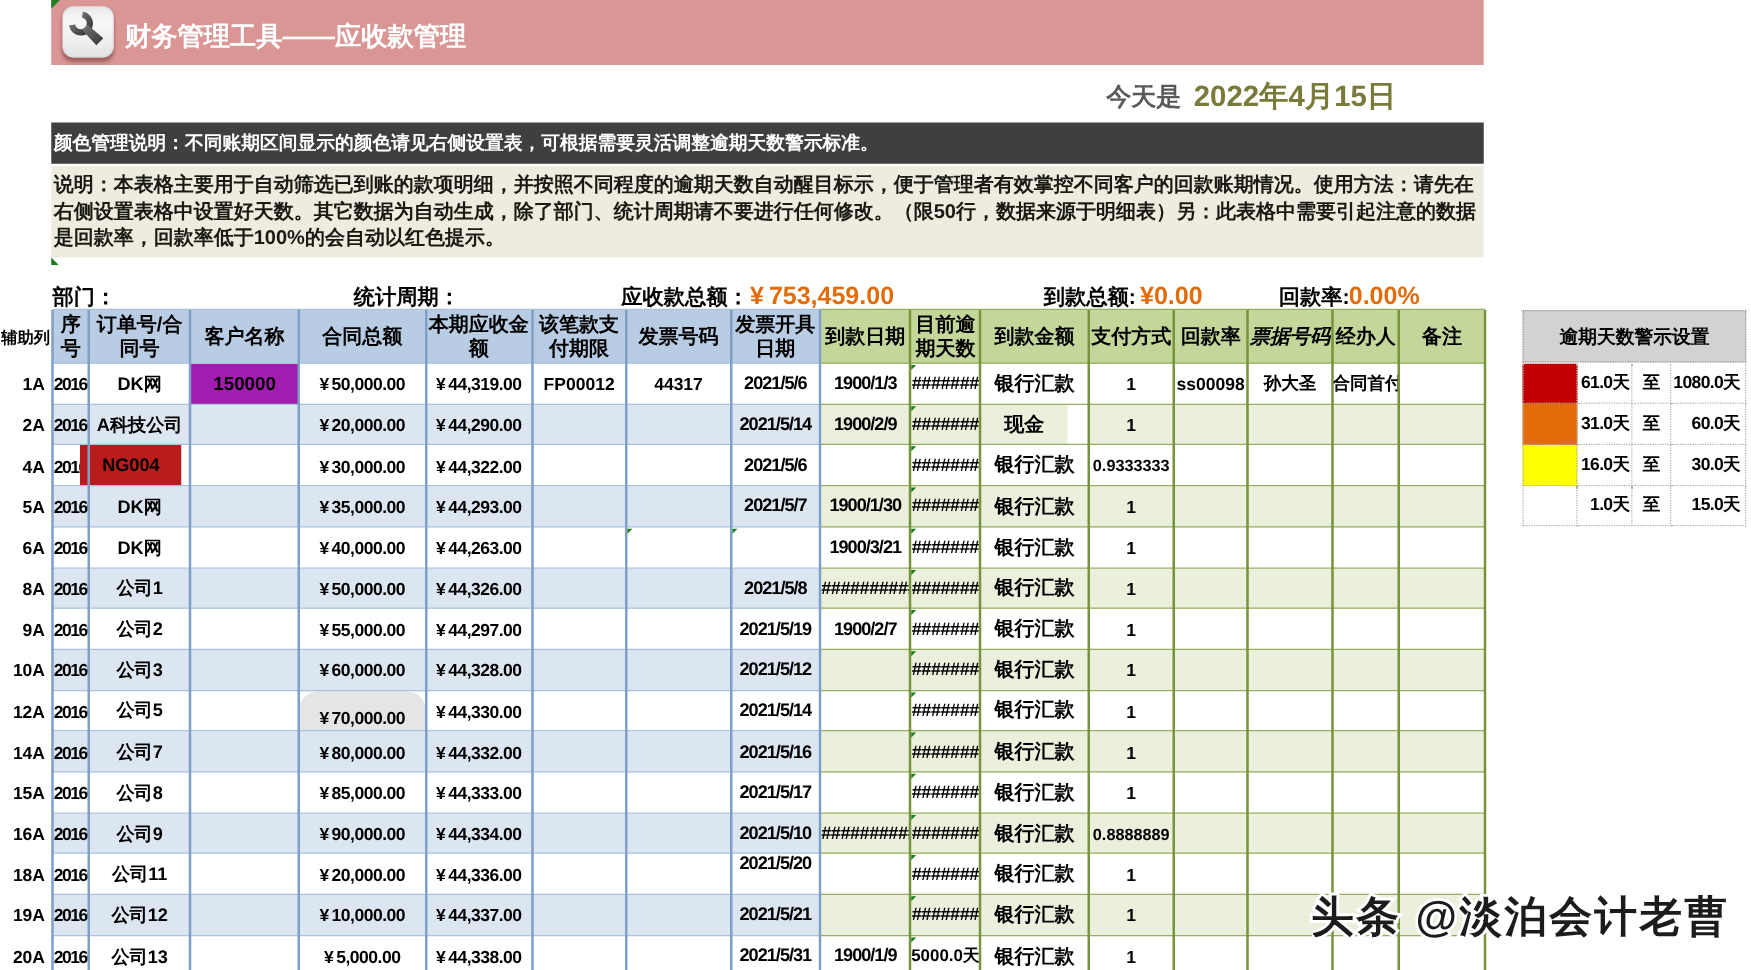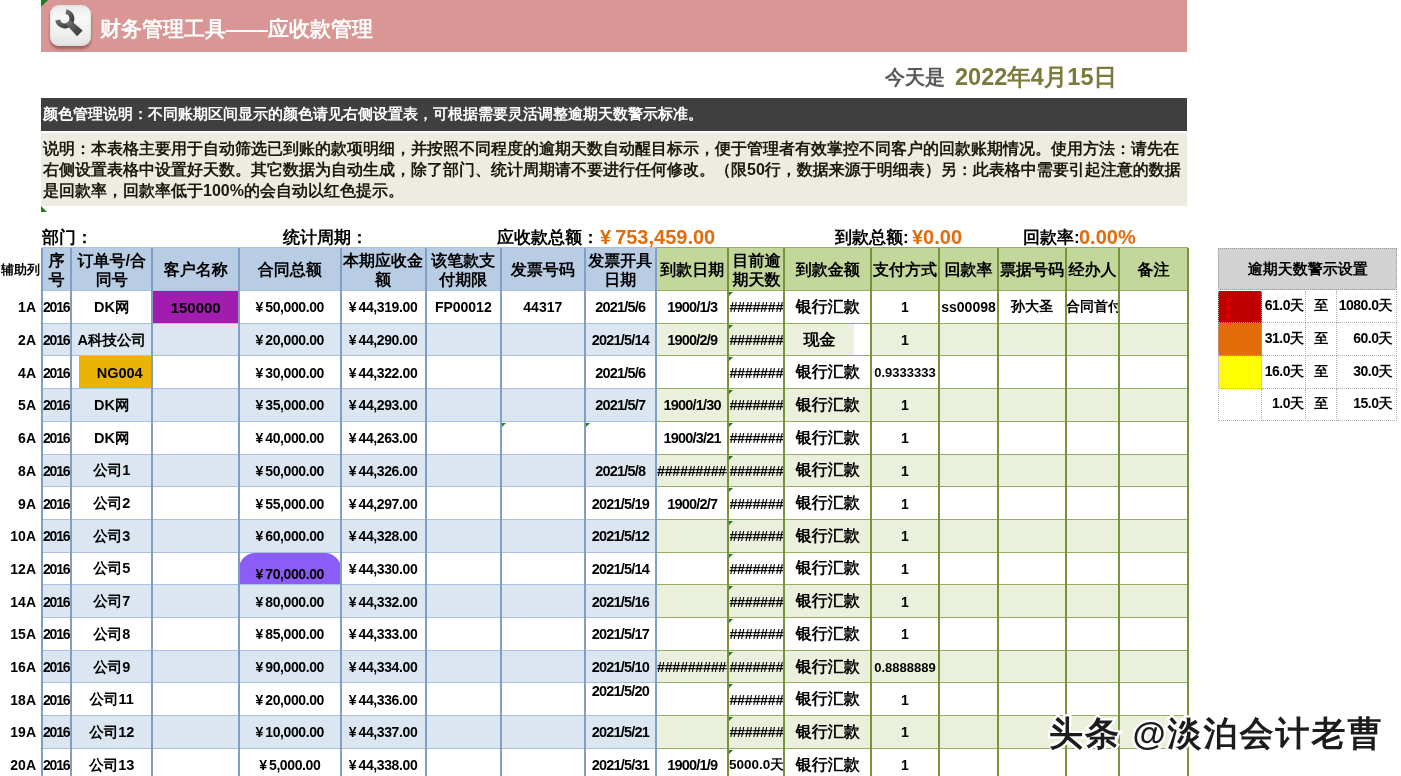--- a/index.html
+++ b/index.html
@@ -72,21 +72,21 @@
     <div class="cell" style="left:584.6px;top:323.7px;width:71.4px;height:32.7px;background:#dce6f1;font-size:14.5px;letter-spacing:-0.8px;">2021/5/14</div>
     <div class="cell" style="left:656.0px;top:323.7px;width:72.4px;height:32.7px;background:#eaf0dc;font-size:14.5px;letter-spacing:-0.8px;">1900/2/9</div>
     <div class="cell" style="left:728.4px;top:323.7px;width:56.0px;height:32.7px;background:#eaf0dc;font-size:14.5px;justify-content:flex-start;letter-spacing:-0.4px;padding-left:1px;">#######</div>
     <div class="cell" style="left:784.4px;top:323.7px;width:70px;height:32.7px;background:#eaf0dc;font-size:16px;">现金</div>
     <div class="cell" style="left:871.0px;top:323.7px;width:68.0px;height:32.7px;background:#eaf0dc;font-size:14px;">1</div>
     <div class="cell" style="left:939.0px;top:323.7px;width:59.0px;height:32.7px;background:#eaf0dc;font-size:14px;"></div>
     <div class="cell" style="left:998.0px;top:323.7px;width:68.0px;height:32.7px;background:#eaf0dc;font-size:14px;"></div>
     <div class="cell" style="left:1066.0px;top:323.7px;width:53.0px;height:32.7px;background:#eaf0dc;font-size:14px;justify-content:flex-start;"></div>
     <div class="cell" style="left:1119.0px;top:323.7px;width:69.0px;height:32.7px;background:#eaf0dc;font-size:14px;"></div>
     <div class="cell" style="left:42.0px;top:356.4px;width:29.0px;height:32.7px;background:#fff;font-size:14px;justify-content:flex-start;letter-spacing:-1.2px;padding-left:1px;">20160</div>
-    <div class="cell" style="left:79px;top:356.4px;width:81.4px;height:32.7px;background:#eab308;font-size:14.5px;">NG004</div>
+    <div class="cell" style="left:64px;top:356.4px;width:81.4px;height:32.7px;background:#b91c1c;font-size:14.5px;">NG004</div>
     <div class="cell" style="left:152.4px;top:356.4px;width:86.6px;height:32.7px;background:#fff;font-size:14px;"></div>
     <div class="cell" style="left:239.0px;top:356.4px;width:101.5px;height:32.7px;background:#fff;font-size:14px;letter-spacing:-0.4px;">¥ 30,000.00</div>
     <div class="cell" style="left:340.5px;top:356.4px;width:85.1px;height:32.7px;background:#fff;font-size:14px;letter-spacing:-0.4px;">¥ 44,322.00</div>
     <div class="cell" style="left:425.6px;top:356.4px;width:75.4px;height:32.7px;background:#fff;font-size:14px;"></div>
     <div class="cell" style="left:501.0px;top:356.4px;width:83.6px;height:32.7px;background:#fff;font-size:14px;"></div>
     <div class="cell" style="left:584.6px;top:356.4px;width:71.4px;height:32.7px;background:#fff;font-size:14.5px;letter-spacing:-0.8px;">2021/5/6</div>
     <div class="cell" style="left:656.0px;top:356.4px;width:72.4px;height:32.7px;background:#fff;font-size:14px;"></div>
     <div class="cell" style="left:728.4px;top:356.4px;width:56.0px;height:32.7px;background:#fff;font-size:14.5px;justify-content:flex-start;letter-spacing:-0.4px;padding-left:1px;">#######</div>
     <div class="cell" style="left:784.4px;top:356.4px;width:86.6px;height:32.7px;background:#fff;font-size:16px;">银行汇款</div>
     <div class="cell" style="left:871.0px;top:356.4px;width:68.0px;height:32.7px;background:#fff;font-size:13px;text-align:center;">0.9333333</div>
@@ -170,21 +170,21 @@
     <div class="cell" style="left:728.4px;top:519.9px;width:56.0px;height:32.7px;background:#eaf0dc;font-size:14.5px;justify-content:flex-start;letter-spacing:-0.4px;padding-left:1px;">#######</div>
     <div class="cell" style="left:784.4px;top:519.9px;width:86.6px;height:32.7px;background:#eaf0dc;font-size:16px;">银行汇款</div>
     <div class="cell" style="left:871.0px;top:519.9px;width:68.0px;height:32.7px;background:#eaf0dc;font-size:14px;">1</div>
     <div class="cell" style="left:939.0px;top:519.9px;width:59.0px;height:32.7px;background:#eaf0dc;font-size:14px;"></div>
     <div class="cell" style="left:998.0px;top:519.9px;width:68.0px;height:32.7px;background:#eaf0dc;font-size:14px;"></div>
     <div class="cell" style="left:1066.0px;top:519.9px;width:53.0px;height:32.7px;background:#eaf0dc;font-size:14px;justify-content:flex-start;"></div>
     <div class="cell" style="left:1119.0px;top:519.9px;width:69.0px;height:32.7px;background:#eaf0dc;font-size:14px;"></div>
     <div class="cell" style="left:42.0px;top:552.6px;width:29.0px;height:32.7px;background:#fff;font-size:14px;justify-content:flex-start;letter-spacing:-1.2px;padding-left:1px;">20160</div>
     <div class="cell" style="left:71.0px;top:552.6px;width:81.4px;height:32.7px;background:#fff;font-size:14.5px;">公司5</div>
     <div class="cell" style="left:152.4px;top:552.6px;width:86.6px;height:32.7px;background:#fff;font-size:14px;"></div>
-    <div class="cell" style="left:239.0px;top:552.6px;width:101.5px;height:43px;background:#8b5cf6;font-size:14px;letter-spacing:-0.4px;border-radius:16px;">¥ 70,000.00</div>
+    <div class="cell" style="left:239.0px;top:552.6px;width:101.5px;height:43px;background:#e5e5e5;font-size:14px;letter-spacing:-0.4px;border-radius:16px;">¥ 70,000.00</div>
     <div class="cell" style="left:340.5px;top:552.6px;width:85.1px;height:32.7px;background:#fff;font-size:14px;letter-spacing:-0.4px;">¥ 44,330.00</div>
     <div class="cell" style="left:425.6px;top:552.6px;width:75.4px;height:32.7px;background:#fff;font-size:14px;"></div>
     <div class="cell" style="left:501.0px;top:552.6px;width:83.6px;height:32.7px;background:#fff;font-size:14px;"></div>
     <div class="cell" style="left:584.6px;top:552.6px;width:71.4px;height:32.7px;background:#fff;font-size:14.5px;letter-spacing:-0.8px;">2021/5/14</div>
     <div class="cell" style="left:656.0px;top:552.6px;width:72.4px;height:32.7px;background:#fff;font-size:14px;"></div>
     <div class="cell" style="left:728.4px;top:552.6px;width:56.0px;height:32.7px;background:#fff;font-size:14.5px;justify-content:flex-start;letter-spacing:-0.4px;padding-left:1px;">#######</div>
     <div class="cell" style="left:784.4px;top:552.6px;width:86.6px;height:32.7px;background:#fff;font-size:16px;">银行汇款</div>
     <div class="cell" style="left:871.0px;top:552.6px;width:68.0px;height:32.7px;background:#fff;font-size:14px;">1</div>
     <div class="cell" style="left:939.0px;top:552.6px;width:59.0px;height:32.7px;background:#fff;font-size:14px;"></div>
     <div class="cell" style="left:998.0px;top:552.6px;width:68.0px;height:32.7px;background:#fff;font-size:14px;"></div>
@@ -292,21 +292,21 @@
     <div class="cell" style="left:239.0px;top:248.0px;width:101.5px;height:43.0px;background:#b8cce4;font-size:16px;line-height:19px;text-align:center;white-space:normal;">合同总额</div>
     <div class="cell" style="left:340.5px;top:248.0px;width:85.1px;height:43.0px;background:#b8cce4;font-size:16px;line-height:19px;text-align:center;white-space:normal;">本期应收金<br>额</div>
     <div class="cell" style="left:425.6px;top:248.0px;width:75.4px;height:43.0px;background:#b8cce4;font-size:16px;line-height:19px;text-align:center;white-space:normal;">该笔款支<br>付期限</div>
     <div class="cell" style="left:501.0px;top:248.0px;width:83.6px;height:43.0px;background:#b8cce4;font-size:16px;line-height:19px;text-align:center;white-space:normal;">发票号码</div>
     <div class="cell" style="left:584.6px;top:248.0px;width:71.4px;height:43.0px;background:#b8cce4;font-size:16px;line-height:19px;text-align:center;white-space:normal;">发票开具<br>日期</div>
     <div class="cell" style="left:656.0px;top:248.0px;width:72.4px;height:43.0px;background:#c4d79b;font-size:16px;line-height:19px;text-align:center;white-space:normal;">到款日期</div>
     <div class="cell" style="left:728.4px;top:248.0px;width:56.0px;height:43.0px;background:#c4d79b;font-size:16px;line-height:19px;text-align:center;white-space:normal;">目前逾<br>期天数</div>
     <div class="cell" style="left:784.4px;top:248.0px;width:86.6px;height:43.0px;background:#c4d79b;font-size:16px;line-height:19px;text-align:center;white-space:normal;">到款金额</div>
     <div class="cell" style="left:871.0px;top:248.0px;width:68.0px;height:43.0px;background:#c4d79b;font-size:16px;line-height:19px;text-align:center;white-space:normal;">支付方式</div>
     <div class="cell" style="left:939.0px;top:248.0px;width:59.0px;height:43.0px;background:#c4d79b;font-size:16px;line-height:19px;text-align:center;white-space:normal;">回款率</div>
-    <div class="cell" style="left:998.0px;top:248.0px;width:68.0px;height:43.0px;background:#c4d79b;font-size:16px;line-height:19px;text-align:right;white-space:normal;">票据号码</div>
+    <div class="cell" style="left:998.0px;top:248.0px;width:68.0px;height:43.0px;background:#c4d79b;font-size:16px;line-height:19px;text-align:right;white-space:normal;font-style:italic;">票据号码</div>
     <div class="cell" style="left:1066.0px;top:248.0px;width:53.0px;height:43.0px;background:#c4d79b;font-size:16px;line-height:19px;text-align:center;white-space:normal;">经办人</div>
     <div class="cell" style="left:1119.0px;top:248.0px;width:69.0px;height:43.0px;background:#c4d79b;font-size:16px;line-height:19px;text-align:center;white-space:normal;">备注</div>
     <div class="abs" style="left:42px;top:247.0px;width:614px;height:1px;background:#aac2de;"></div>
     <div class="abs" style="left:656px;top:247.0px;width:532px;height:1px;background:#95ad5e;"></div>
     <div class="abs" style="left:42px;top:290.0px;width:614px;height:1px;background:#aac2de;"></div>
     <div class="abs" style="left:656px;top:290.0px;width:532px;height:1px;background:#95ad5e;"></div>
     <div class="abs" style="left:42px;top:322.7px;width:614px;height:1px;background:#aac2de;"></div>
     <div class="abs" style="left:656px;top:322.7px;width:532px;height:1px;background:#95ad5e;"></div>
     <div class="abs" style="left:42px;top:355.4px;width:614px;height:1px;background:#aac2de;"></div>
     <div class="abs" style="left:656px;top:355.4px;width:532px;height:1px;background:#95ad5e;"></div>

